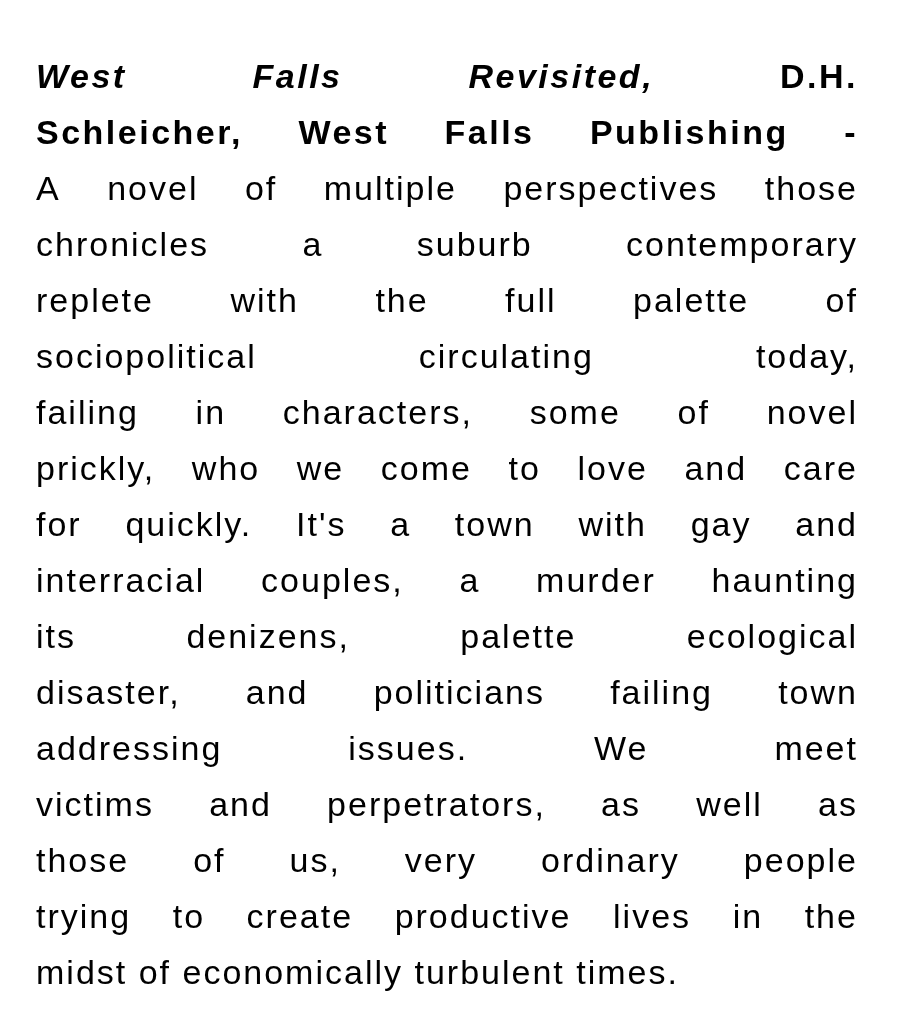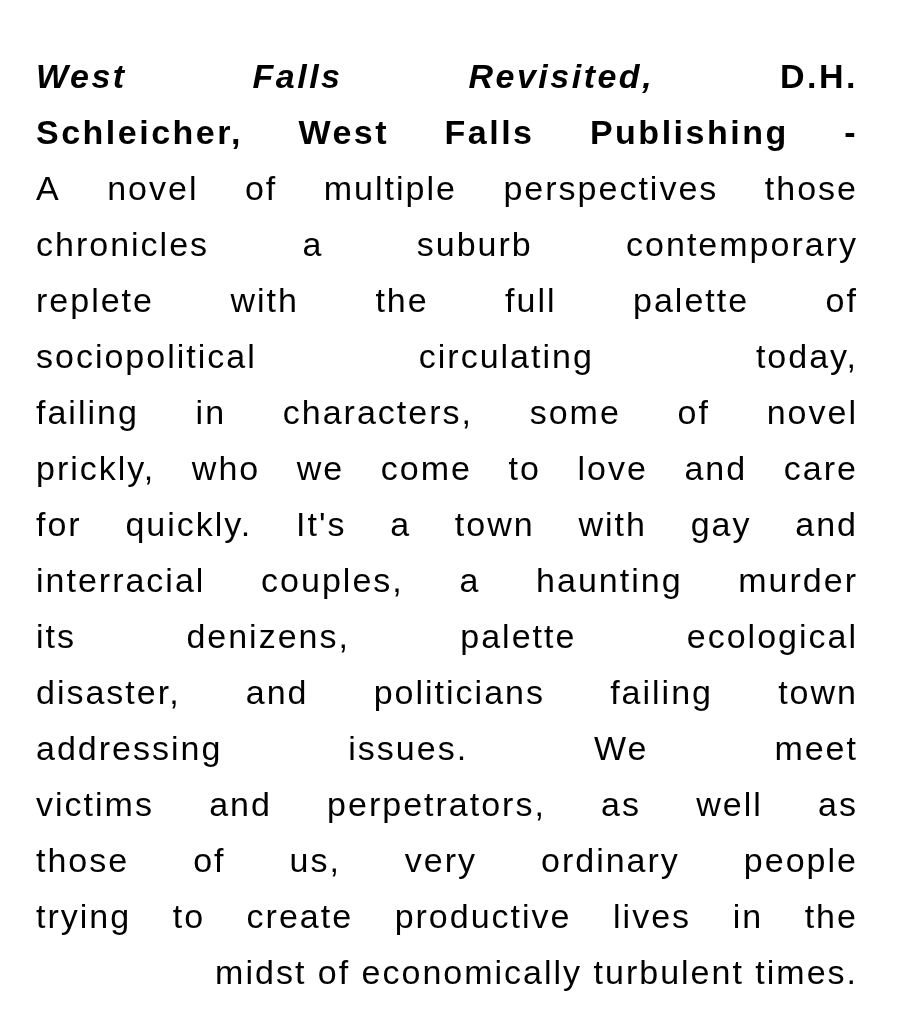--- a/index.html
+++ b/index.html
@@ -32,21 +32,21 @@
   .line {
     display: flex;
     height: 56px;
     align-items: baseline;
     white-space: nowrap;
   }
   .line.justify {
     justify-content: space-between;
   }
   .line.plain {
-    justify-content: flex-end;
+    justify-content: flex-start;
   }
   .word {
     display: inline-block;
   }
   .b, .bi {
     font-weight: 700;
     letter-spacing: 2.5px;
   }
   .bi {
     font-style: italic;
@@ -122,22 +122,22 @@
         <span class="word r">a</span>
         <span class="word r">town</span>
         <span class="word r">with</span>
         <span class="word r">gay</span>
         <span class="word r">and</span>
       </div>
       <div class="line justify">
         <span class="word r">interracial</span>
         <span class="word r">couples,</span>
         <span class="word r">a</span>
+        <span class="word r">murder</span>
         <span class="word r">haunting</span>
-        <span class="word r">murder</span>
       </div>
       <div class="line justify">
         <span class="word r">its</span>
         <span class="word r">denizens,</span>
         <span class="word r">palette</span>
         <span class="word r">ecological</span>
       </div>
       <div class="line justify">
         <span class="word r">disaster,</span>
         <span class="word r">and</span>

